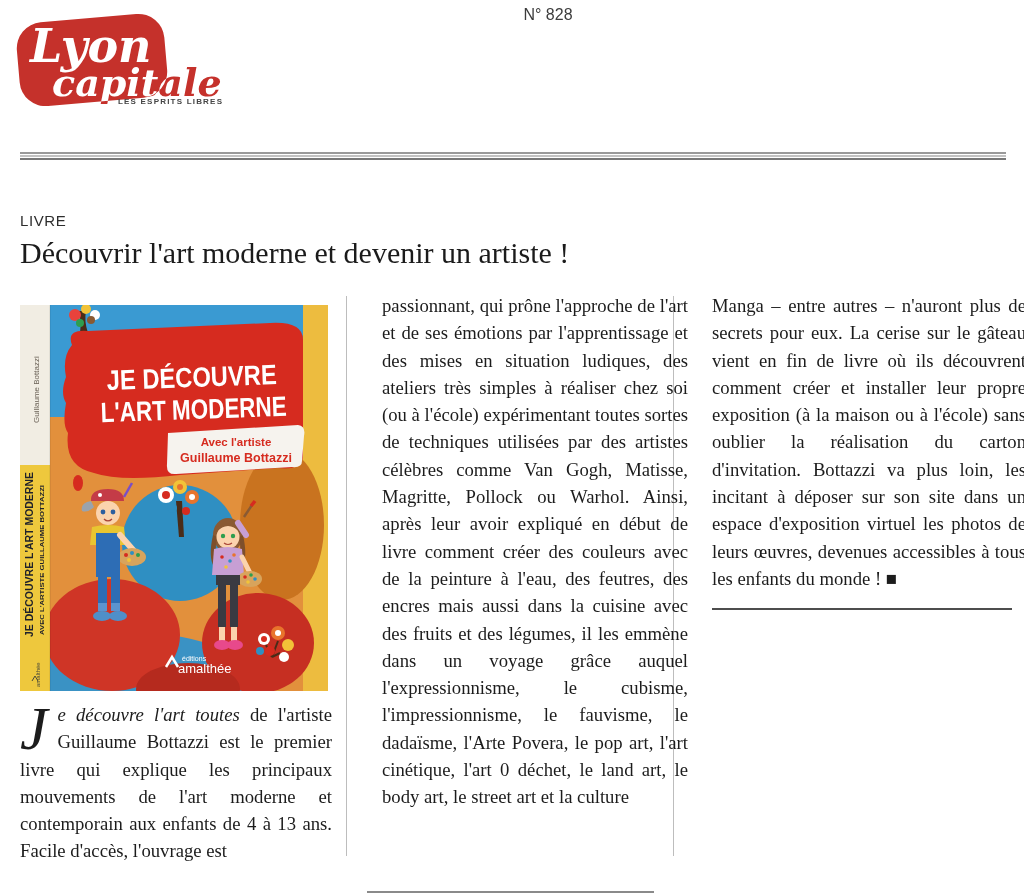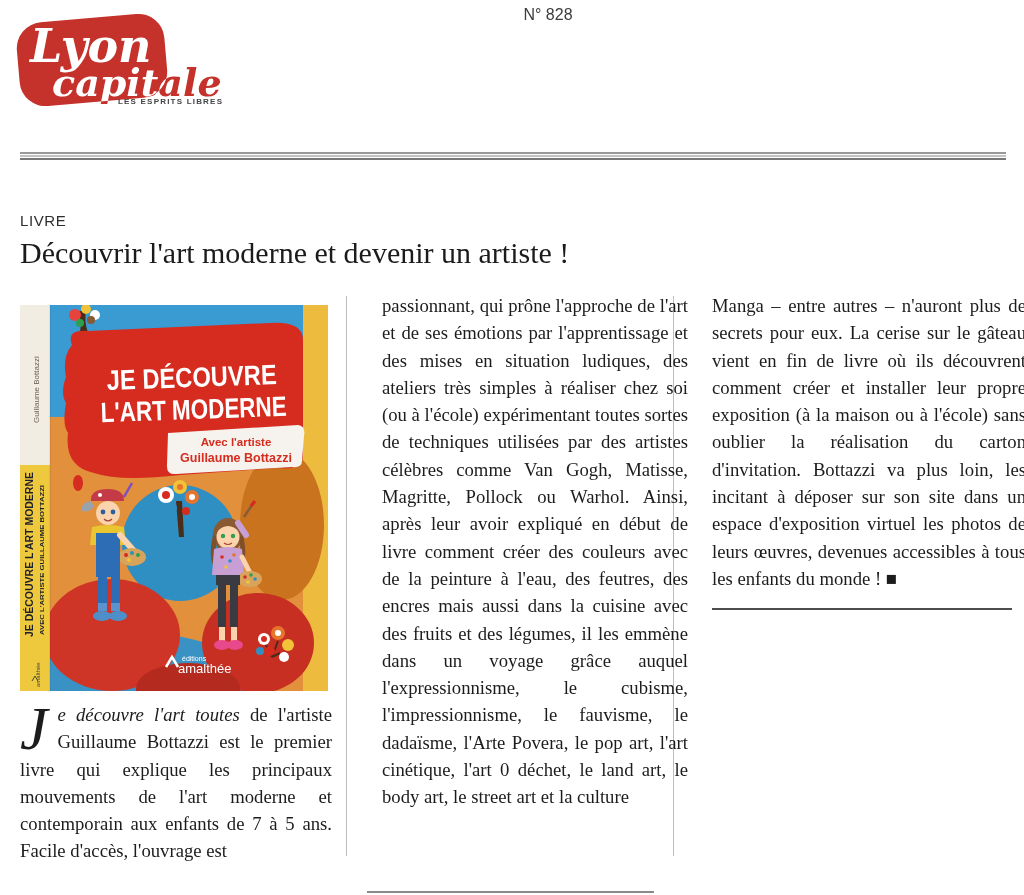--- a/index.html
+++ b/index.html
@@ -208,21 +208,21 @@
         <rect x="0" y="160" width="30" height="226" fill="#eec83d"></rect>
         <line x1="30" y1="0" x2="30" y2="386" stroke="#000000" stroke-opacity="0.12"></line>
         <text transform="translate(19 118) rotate(-90)" font-family="'Liberation Sans',sans-serif" font-size="8" fill="#6b6257">Guillaume Bottazzi</text>
         <text transform="translate(13 332) rotate(-90)" font-family="'Liberation Sans',sans-serif" font-weight="bold" font-size="11" fill="#20222a" textLength="165" lengthAdjust="spacingAndGlyphs">JE DÉCOUVRE L'ART MODERNE</text>
         <text transform="translate(24 330) rotate(-90)" font-family="'Liberation Sans',sans-serif" font-weight="bold" font-size="5.5" fill="#20222a" textLength="150" lengthAdjust="spacingAndGlyphs">AVEC L'ARTISTE GUILLAUME BOTTAZZI</text>
         <path d="M12,376 L15,371 L18,376" stroke="#4a4a3a" stroke-width="1" fill="none"></path>
         <text transform="translate(20 382) rotate(-90)" font-family="'Liberation Sans',sans-serif" font-size="6" fill="#4a4a3a">amalthée</text>
       </g>
     </svg>
 
-    <p class="body-text"><span class="dropcap">J</span><span class="lead-italic">e découvre l'art toutes</span><span> de l'artiste Guillaume Bottazzi est le premier livre qui explique les principaux mouvements de l'art moderne et contemporain aux enfants de 7 à 5 ans. Facile d'accès, l'ouvrage est</span></p>
+    <p class="body-text"><span class="dropcap">J</span><span class="lead-italic">e découvre l'art toutes</span><span> de l'artiste Guillaume Bottazzi est le premier livre qui explique les principaux mouvements de l'art moderne et contemporain aux enfants de 4 à 13 ans. Facile d'accès, l'ouvrage est</span></p>
   </div>
 
   <div class="abs col col2">
     <p class="body-text">passionnant, qui prône l'approche de l'art et de ses émotions par l'apprentissage et des mises en situation ludiques, des ateliers très simples à réaliser chez soi (ou à l'école) expérimentant toutes sortes de techniques utilisées par des artistes célèbres comme Van Gogh, Matisse, Magritte, Pollock ou Warhol. Ainsi, après leur avoir expliqué en début de livre comment créer des couleurs avec de la peinture à l'eau, des feutres, des encres mais aussi dans la cuisine avec des fruits et des légumes, il les emmène dans un voyage grâce auquel l'expressionnisme, le cubisme, l'impressionnisme, le fauvisme, le dadaïsme, l'Arte Povera, le pop art, l'art cinétique, l'art 0 déchet, le land art, le body art, le street art et la culture</p>
   </div>
 
   <div class="abs col col3">
     <p class="body-text">Manga – entre autres – n'auront plus de secrets pour eux. La cerise sur le gâteau vient en fin de livre où ils découvrent comment créer et installer leur propre exposition (à la maison ou à l'école) sans oublier la réalisation du carton d'invitation. Bottazzi va plus loin, les incitant à déposer sur son site dans un espace d'exposition virtuel les photos de leurs œuvres, devenues accessibles à tous les enfants du monde ! ■</p>
     <div class="ref-rule"></div>
   </div>

